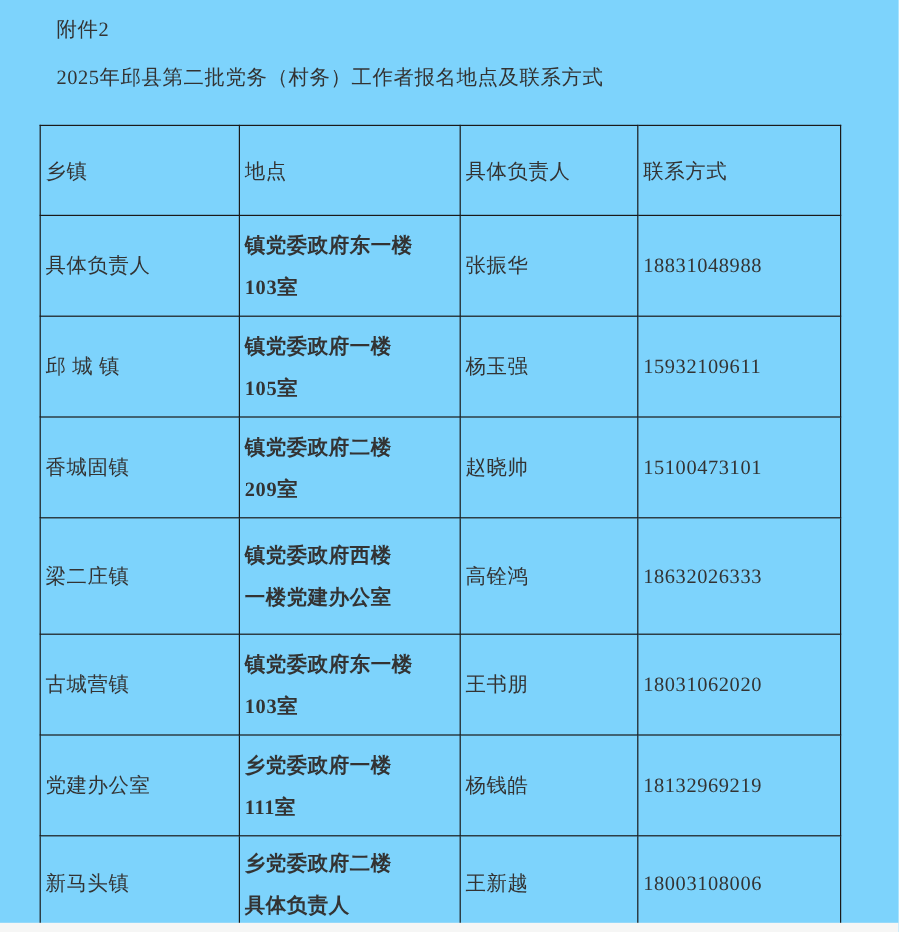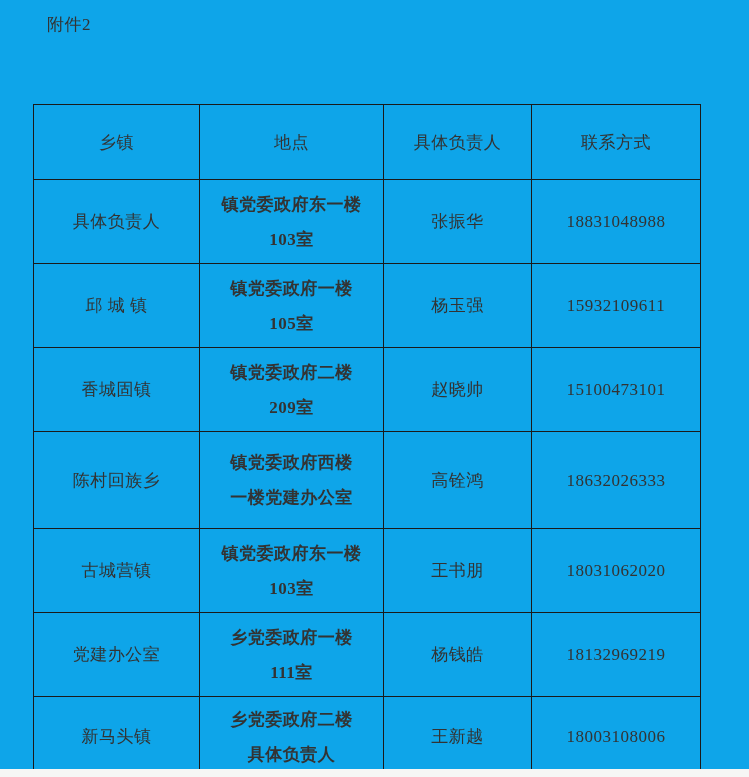--- a/index.html
+++ b/index.html
@@ -1,21 +1,21 @@
 <!DOCTYPE html>
 <html><head>
 <meta charset="utf-8">
 <style>
   * { margin: 0; padding: 0; box-sizing: border-box; }
   html, body { background: #ffffff; }
   .page {
     position: relative;
     width: 749px;
     height: 777px;
-    background: #0ea5e9;
+    background: #7dd3fc;
     font-family: "Liberation Serif", "DejaVu Serif", serif;
     color: #333333;
     overflow: hidden;
   }
   .attachment-label {
     position: absolute;
     left: 47px;
     top: 13px;
     font-size: 17px;
     letter-spacing: 0.5px;
@@ -35,21 +35,21 @@
     top: 104px;
     width: 667px;
     border-collapse: collapse;
     table-layout: fixed;
     font-size: 17px;
     color: #333333;
   }
   table.reg-table th,
   table.reg-table td {
     border: 1px solid #1a1a1a;
-    text-align: center;
+    text-align: left;
     vertical-align: middle;
     font-weight: normal;
     line-height: 35px;
     letter-spacing: 0.5px;
     padding: 0 4px;
   }
   col.c1 { width: 166px; }
   col.c2 { width: 184px; }
   col.c3 { width: 148px; }
   col.c4 { width: 169px; }
@@ -66,20 +66,21 @@
     height: 8px;
     background: #f6f6f5;
   }
 </style>
 </head>
 <body>
 
 <div class="page">
 
   <div class="attachment-label">附件2</div>
+  <div class="doc-title">2025年邱县第二批党务（村务）工作者报名地点及联系方式</div>
 
   <table class="reg-table">
     <colgroup>
       <col class="c1">
         <col class="c2">
         <col class="c3">
         <col class="c4">
     </colgroup>
     <tbody>
       <tr class="hdr">
@@ -113,21 +114,21 @@
         <td>香城固镇</td>
         <td>
           <span class="loc-line">镇党委政府二楼</span>
           <span class="loc-line">209室</span>
         </td>
         <td>赵晓帅</td>
         <td>15100473101</td>
       </tr>
 
       <tr class="r-tall">
-        <td>陈村回族乡</td>
+        <td>梁二庄镇</td>
         <td>
           <span class="loc-line">镇党委政府西楼</span>
           <span class="loc-line">一楼党建办公室</span>
         </td>
         <td>高铨鸿</td>
         <td>18632026333</td>
       </tr>
 
       <tr class="r-std">
         <td>古城营镇</td>

